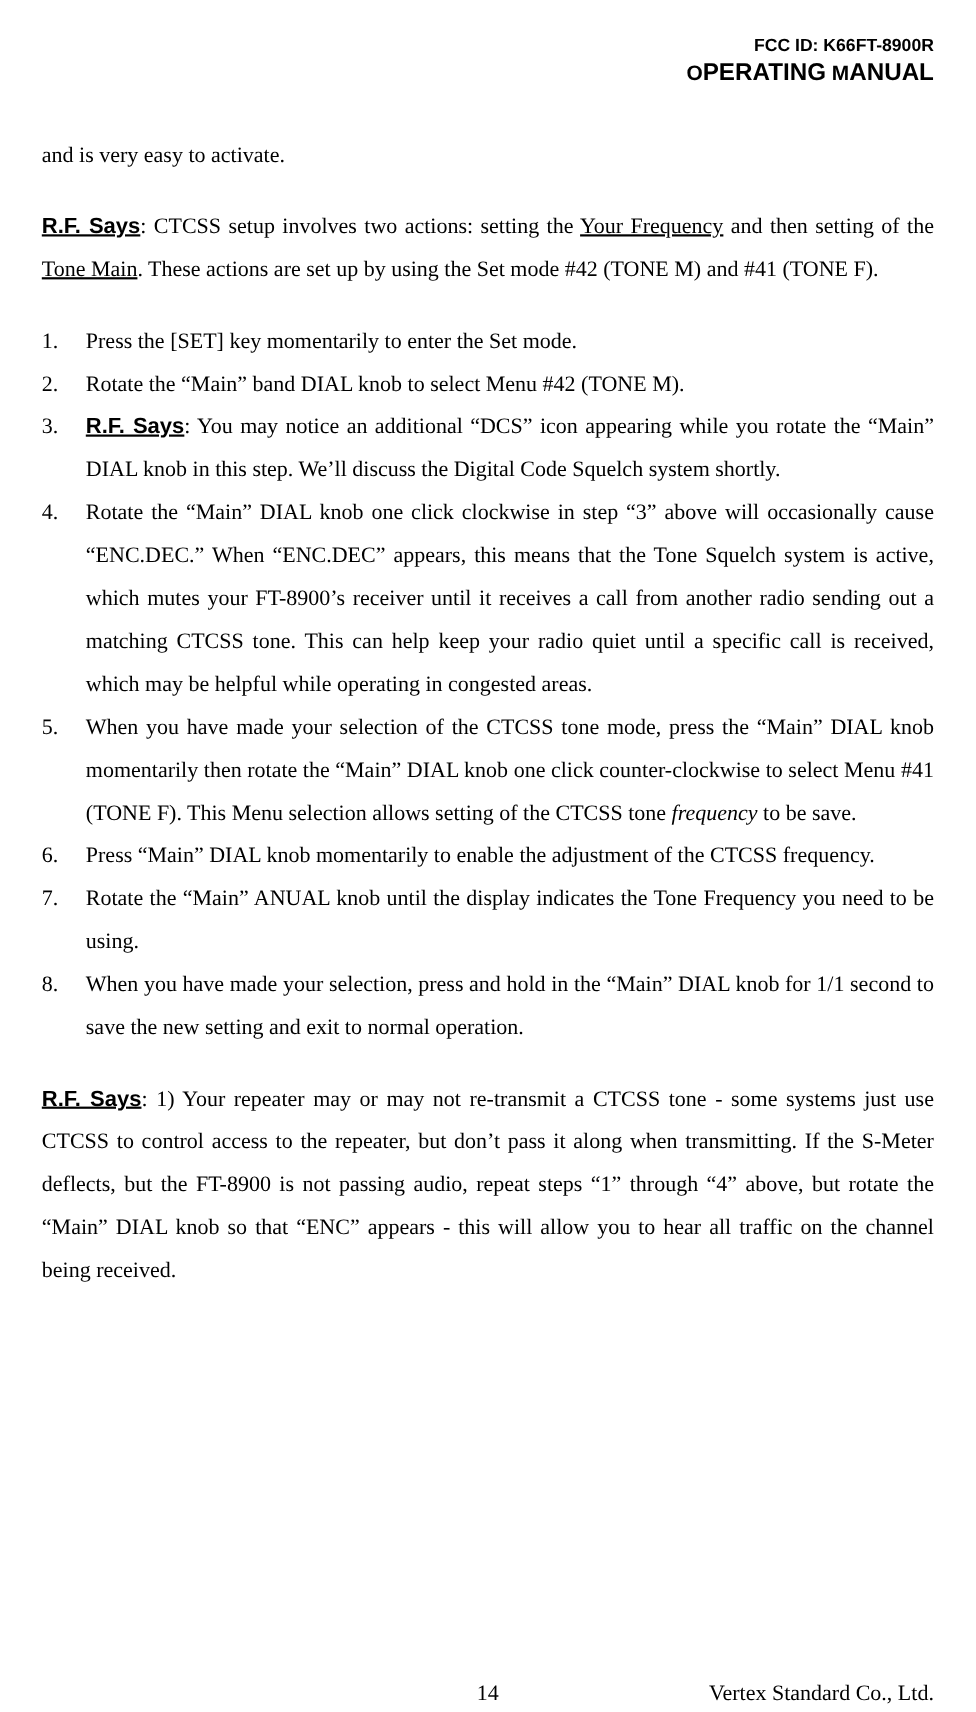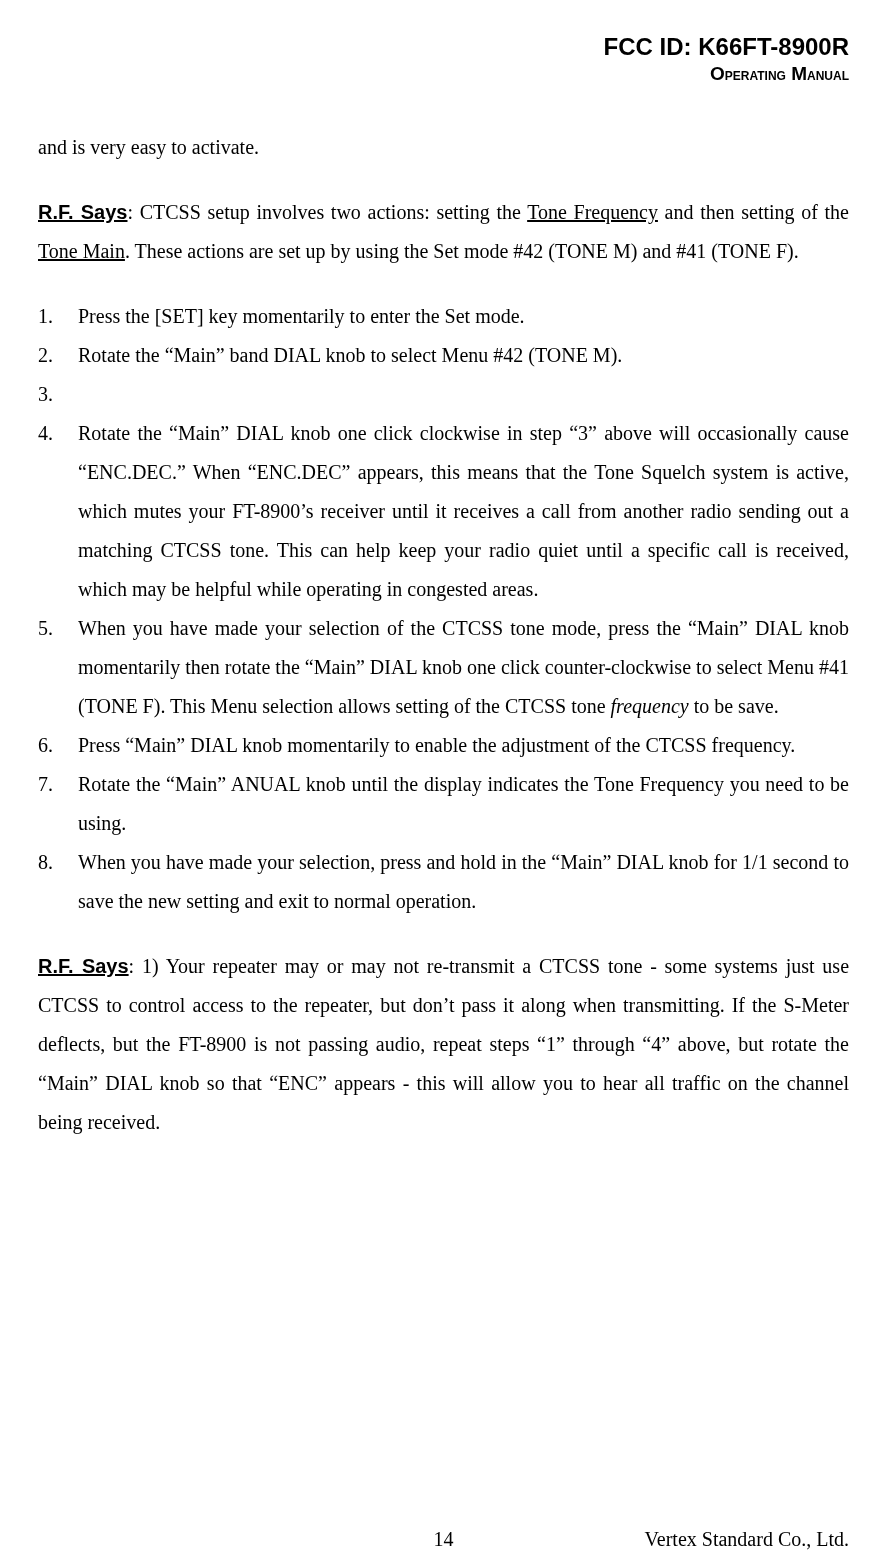--- a/index.html
+++ b/index.html
@@ -12,30 +12,30 @@
     font-size: 20px;
     line-height: 1.95;
   }
   .header {
     text-align: right;
     line-height: 1.25;
     margin-bottom: 42px;
   }
   .header .line1 {
     font-weight: bold;
-    font-size: 24px;
+    font-size: 16px;
     font-family: Arial, Helvetica, sans-serif;
   }
   .header .line2 {
     font-weight: bold;
     font-size: 19px;
     font-family: Arial, Helvetica, sans-serif;
   }
   .header .smallcaps {
-    font-size: 12px;
+    font-size: 22px;
     margin-top: 24px;
   }
   .para {
     text-align: justify;
     margin-bottom: 26px;
   }
   .rf {
     font-family: Arial, Helvetica, sans-serif;
     font-weight: bold;
     text-decoration: underline;
@@ -86,35 +86,38 @@
 <div class="header">
   <div class="line1">FCC ID: K66FT-8900R</div>
   <div class="line2">
     <span>O</span><span class="smallcaps">PERATING</span><span> M</span><span class="smallcaps">ANUAL</span>
   </div>
 </div>
 
 <p class="para">and is very easy to activate.</p>
 
 <p class="para">
-  <span class="rf">R.F. Says</span><span>: CTCSS setup involves two actions: setting the </span><span class="u">Tone Frequency</span><span> and then setting of the </span><span class="u">Tone Main</span><span>. These actions are set up by using the Set mode #42 (TONE M) and #41 (TONE F).</span>
+  <span class="rf">R.F. Says</span><span>: CTCSS setup involves two actions: setting the </span><span class="u">Your Frequency</span><span> and then setting of the </span><span class="u">Tone Main</span><span>. These actions are set up by using the Set mode #42 (TONE M) and #41 (TONE F).</span>
 </p>
 
 <ol class="list">
   <li>
     <span class="num">1.</span>
     <span class="body">Press the [SET] key momentarily to enter the Set mode.</span>
   </li>
   <li>
     <span class="num">2.</span>
     <span class="body">Rotate the “Main” band DIAL knob to select Menu #42 (TONE M).</span>
   </li>
   <li>
     <span class="num">3.</span>
     <span class="body">
+      <div class="sub">
+        <span class="rf">R.F. Says</span><span>: You may notice an additional “DCS” icon appearing while you rotate the “Main” DIAL knob in this step. We’ll discuss the Digital Code Squelch system shortly.</span>
+      </div>
     </span>
   </li>
   <li>
     <span class="num">4.</span>
     <span class="body">Rotate the “Main” DIAL knob one click clockwise in step “3” above will occasionally cause “ENC.DEC.” When “ENC.DEC” appears, this means that the Tone Squelch system is active, which mutes your FT-8900’s receiver until it receives a call from another radio sending out a matching CTCSS tone. This can help keep your radio quiet until a specific call is received, which may be helpful while operating in congested areas.</span>
   </li>
   <li>
     <span class="num">5.</span>
     <span class="body">
       <span>When you have made your selection of the CTCSS tone mode, press the “Main” DIAL knob momentarily then rotate the “Main” DIAL knob one click counter-clockwise to select Menu #41 (TONE F). This Menu selection allows setting of the CTCSS tone </span><span class="em">frequency</span><span> to be save.</span>

